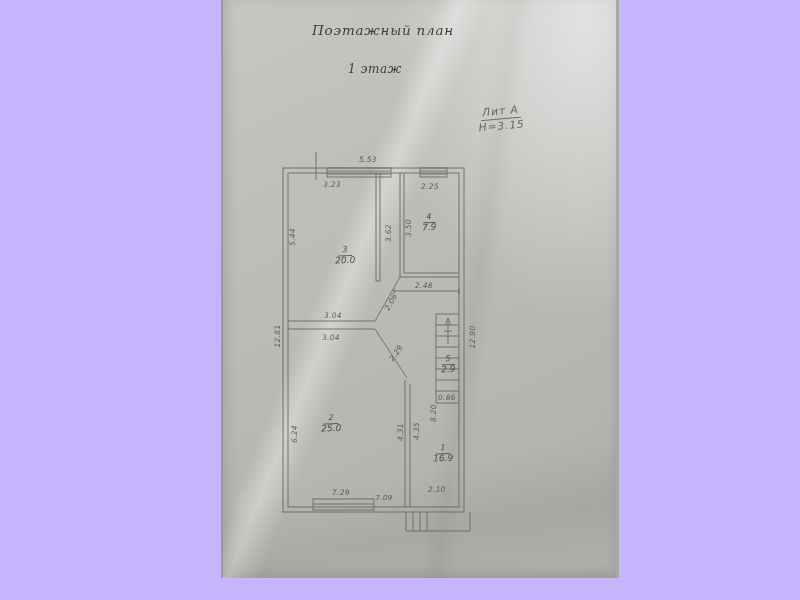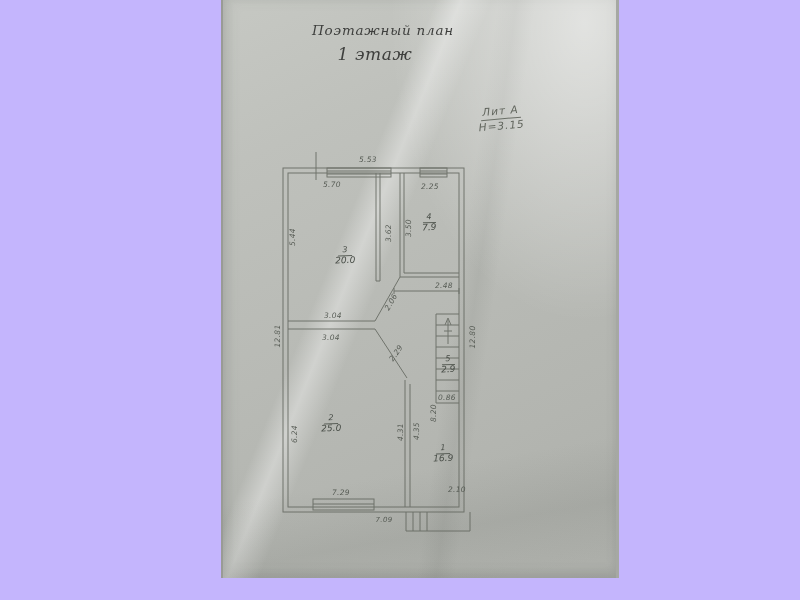--- a/index.html
+++ b/index.html
@@ -12,21 +12,21 @@
          box-shadow:inset 0 -6px 10px rgba(120,122,118,.25), inset 6px 0 12px rgba(130,132,128,.18);}
   .crease{position:absolute;left:0;top:0;width:100%;height:100%;pointer-events:none;}
   .c1{background:linear-gradient(112deg,transparent 34%,rgba(255,255,255,.35) 38%,transparent 43%);}
   .c2{background:linear-gradient(98deg,transparent 58%,rgba(96,100,94,.10) 62%,transparent 66%);}
   .c3{background:radial-gradient(ellipse at 92% 4%,rgba(255,255,255,.55) 0%,transparent 38%);}
   .c4{background:linear-gradient(170deg,transparent 78%,rgba(96,100,94,.12) 88%,transparent 97%);}
 
   .title,.subtitle{position:absolute;transform:translate(-50%,-50%);white-space:nowrap;
          font-family:"DejaVu Serif",serif;font-style:italic;color:#3e3f3d;}
   .title{left:383px;top:30px;font-size:13.5px;letter-spacing:.8px;}
-  .subtitle{left:375px;top:54px;font-size:17px;letter-spacing:.6px;}
+  .subtitle{left:375px;top:69px;font-size:12px;letter-spacing:.6px;}
 
   .litera{position:absolute;left:501px;top:118px;transform:translate(-50%,-50%) rotate(-5deg);
           text-align:center;color:#61655d;font-style:italic;font-size:10.5px;
           letter-spacing:1px;line-height:1.2;white-space:nowrap;}
   .litera .top{display:inline-block;border-bottom:1px solid #6b6f67;padding:0 2px 1px;}
   .litera .bot{display:block;}
 
   svg.plan{position:absolute;left:0;top:0;}
 
   .dim{position:absolute;transform:translate(-50%,-50%);font-size:7.5px;font-style:italic;
@@ -114,29 +114,29 @@
       <line x1="313" y1="504" x2="374" y2="504"></line>
 
       <path d="M406,512 L406,531 L470,531 L470,512"></path>
       <line x1="413" y1="512" x2="413" y2="531"></line>
       <line x1="420" y1="512" x2="420" y2="531"></line>
       <line x1="427" y1="512" x2="427" y2="531"></line>
     </g>
   </svg>
 
   <span class="dim" style="left:368px;top:159px">5.53</span>
-  <span class="dim" style="left:332px;top:184px">5.70</span>
+  <span class="dim" style="left:332px;top:184px">3.23</span>
   <span class="dim" style="left:430px;top:186px">2.25</span>
-  <span class="dim" style="left:444px;top:285px">2.48</span>
+  <span class="dim" style="left:424px;top:285px">2.48</span>
   <span class="dim" style="left:333px;top:315px">3.04</span>
   <span class="dim" style="left:331px;top:337px">3.04</span>
   <span class="dim" style="left:447px;top:397px">0.86</span>
   <span class="dim" style="left:341px;top:492px">7.29</span>
-  <span class="dim" style="left:457px;top:489px">2.10</span>
-  <span class="dim" style="left:384px;top:520px;font-size:7px">7.09</span>
+  <span class="dim" style="left:437px;top:489px">2.10</span>
+  <span class="dim" style="left:384px;top:498px;font-size:7px">7.09</span>
 
   <span class="dim vdim" style="left:292px;top:237px">5.44</span>
   <span class="dim vdim" style="left:277px;top:336px">12.81</span>
   <span class="dim vdim" style="left:294px;top:434px">6.24</span>
   <span class="dim vdim" style="left:388px;top:233px">3.62</span>
   <span class="dim vdim" style="left:408px;top:228px">3.50</span>
   <span class="dim vdim" style="left:472px;top:337px">12.80</span>
   <span class="dim vdim" style="left:400px;top:432px">4.31</span>
   <span class="dim vdim" style="left:416px;top:431px">4.35</span>
   <span class="dim vdim" style="left:433px;top:413px">8.20</span>

